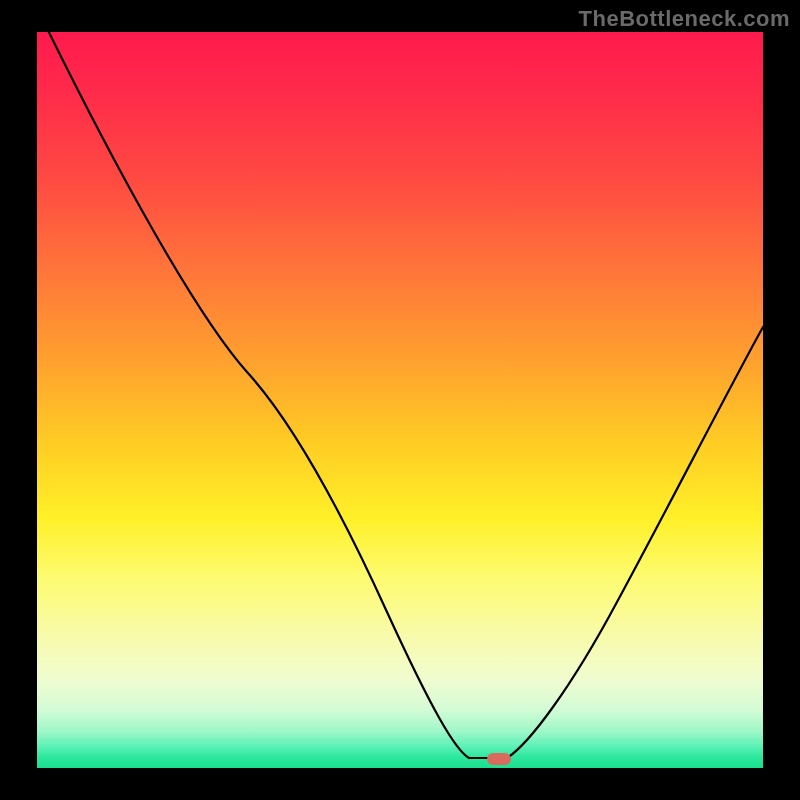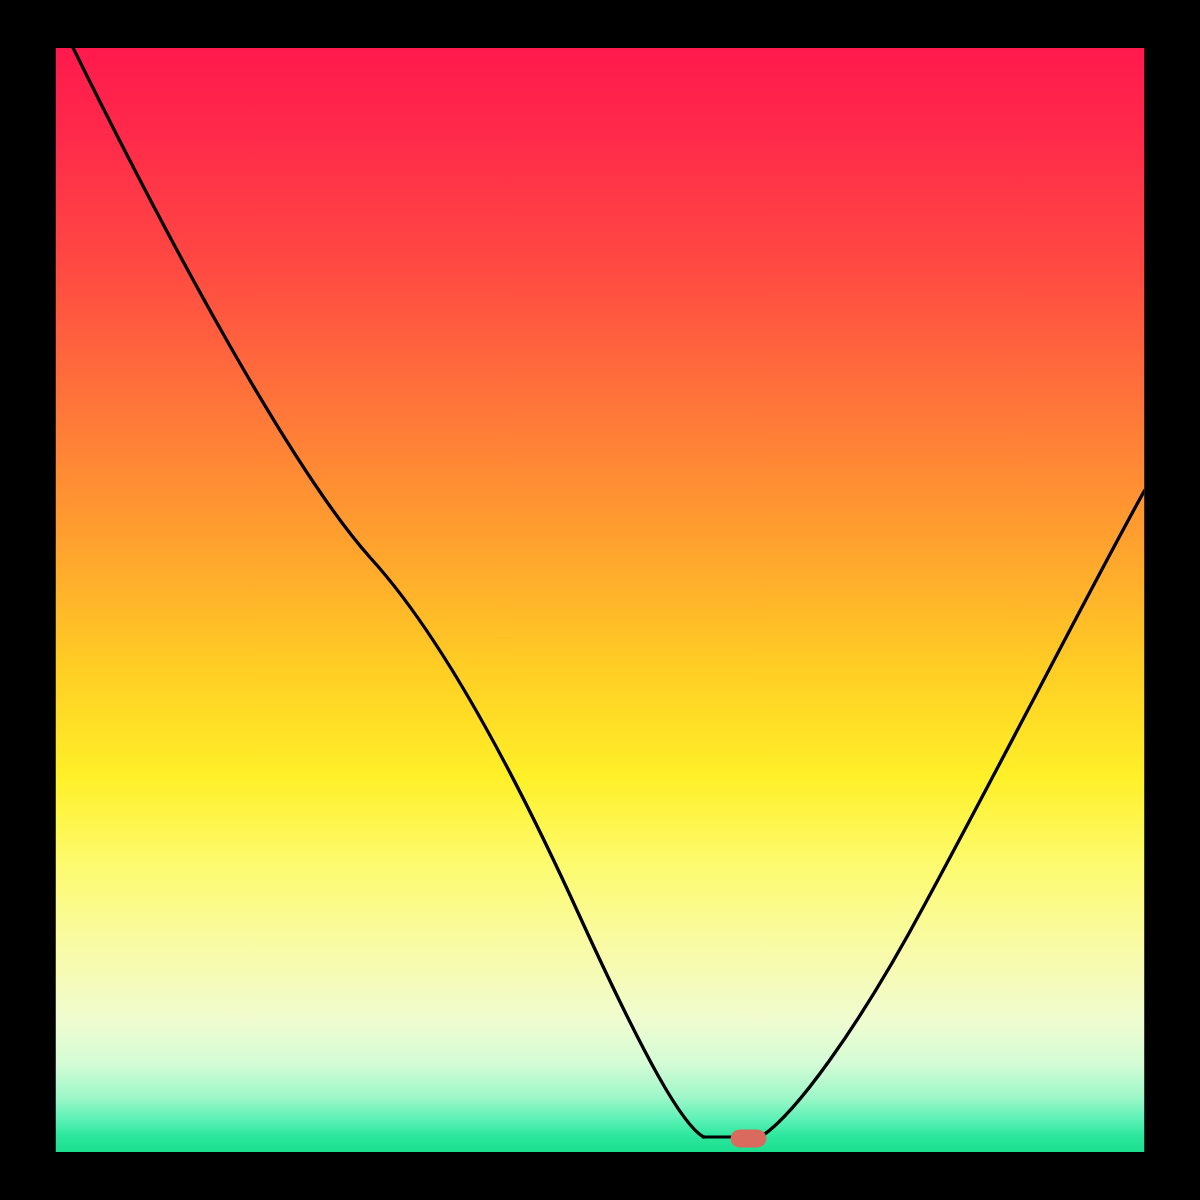--- a/index.html
+++ b/index.html
@@ -91,20 +91,21 @@
     border-radius: 6px;
     background: #d96a5d;
     transform: translate(-50%, -50%);
   }
 </style>
 </head>
 <body>
 
 <div class="frame">
 
+  <div class="watermark">TheBottleneck.com</div>
 
   <div class="plot">
 
     <div class="gradient"></div>
 
     <div class="curve">
       <svg viewBox="0 0 726 736" preserveAspectRatio="none">
         <path d="M 0 -24 C 80 140, 160 284, 210 340 C 252 386, 300 470, 350 580 C 394 676, 418 718, 432 726"></path>
         <path class="flat" d="M 432 726 L 470 726"></path>
         <path d="M 470 726 C 492 712, 534 656, 580 570 C 632 474, 690 360, 726 295"></path>

